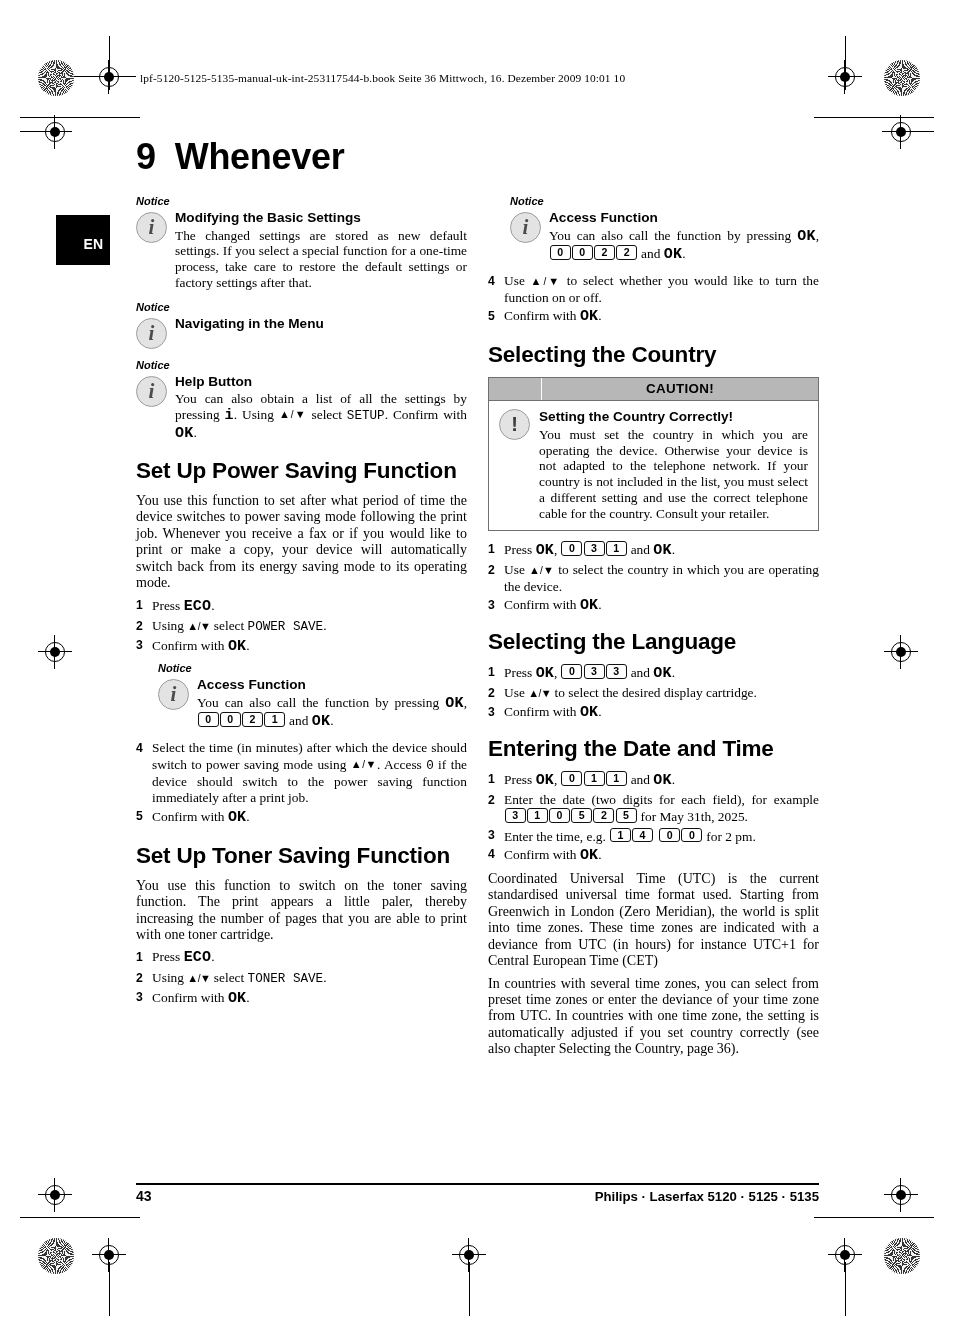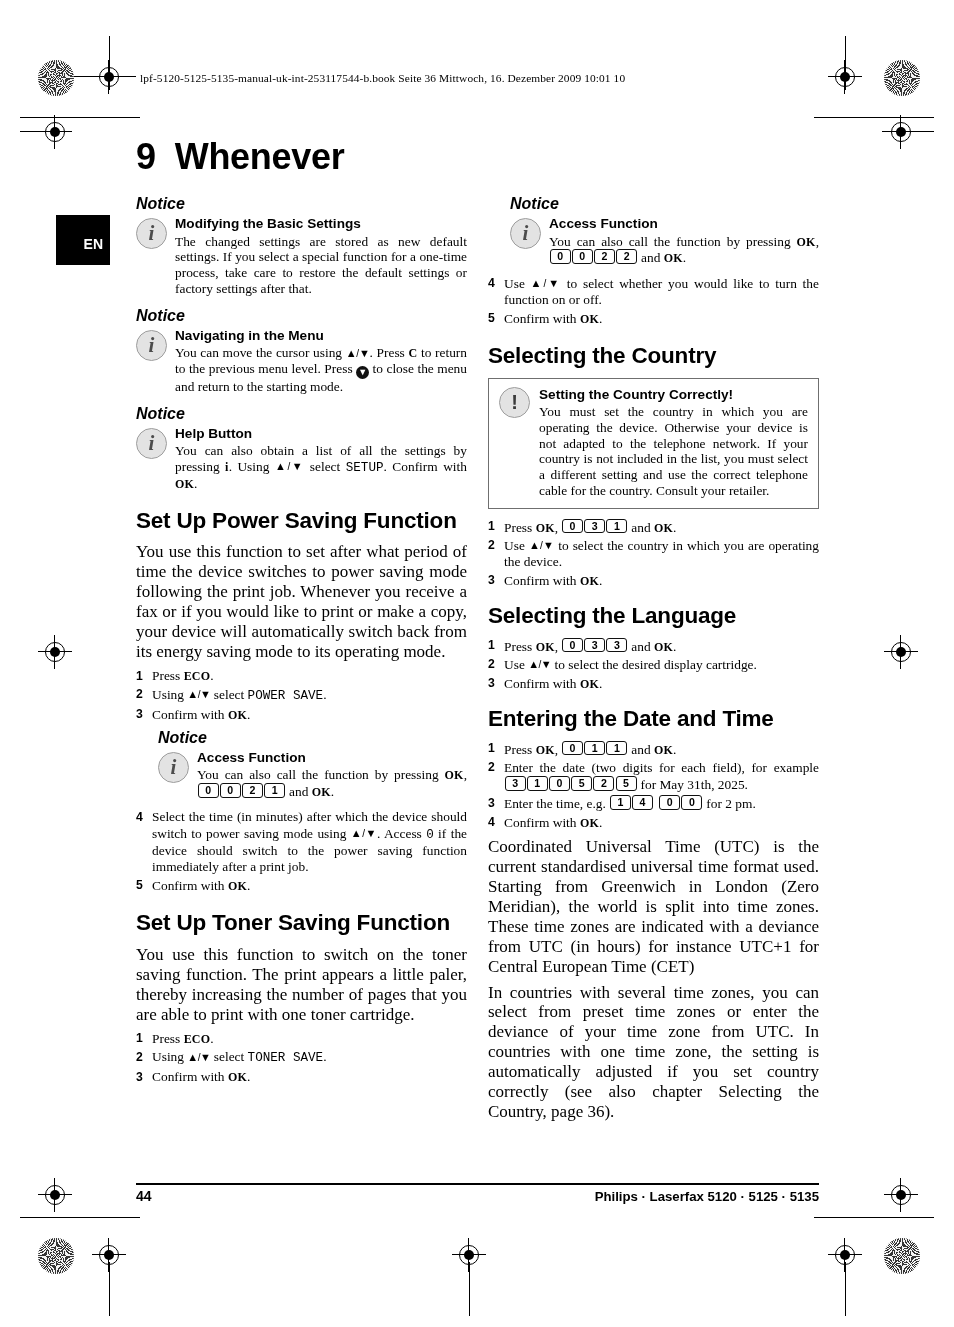--- a/index.html
+++ b/index.html
@@ -45,27 +45,27 @@
   .col{position:absolute;top:193px;width:331px;}
   .col.left{left:136px;}
   .col.right{left:488px;}
 
   h2.sect{
     font-family:"Liberation Sans",sans-serif;font-weight:bold;
     font-size:22.5px;line-height:1.19;margin:16px 0 8px 0;letter-spacing:-.2px;
   }
   h2.sect.tight{margin-top:14px;}
   p.body{
-    font-size:17px;line-height:1.175;text-align:justify;margin:0 0 6px 0;
+    font-size:14px;line-height:1.175;text-align:justify;margin:0 0 6px 0;
     -webkit-hyphens:auto;hyphens:auto;
   }
   
   .notice{margin:2px 0 10px 0;}
   .notice-lbl{font-family:"Liberation Sans",sans-serif;font-weight:bold;
-    font-style:italic;font-size:16px;margin-bottom:3px;}
+    font-style:italic;font-size:11px;margin-bottom:3px;}
   .notice-body{display:flex;gap:8px;}
   .icon-i{flex:0 0 auto;width:31px;height:31px;border-radius:50%;
     background:#e3e3e3;border:1.6px solid #9d9d9d;box-sizing:border-box;
     display:flex;align-items:center;justify-content:center;
     font-family:"Liberation Serif",serif;font-style:italic;font-weight:bold;
     font-size:21px;color:#4c4c4c;margin-top:2px;}
   .icon-warn{flex:0 0 auto;width:31px;height:31px;border-radius:50%;
     background:#e3e3e3;border:1.6px solid #9d9d9d;box-sizing:border-box;
     display:flex;align-items:center;justify-content:center;
     font-family:"Liberation Sans",sans-serif;font-weight:bold;
@@ -77,21 +77,21 @@
 
   
   ol.steps{list-style:none;margin:3px 0 6px 0;padding:0;}
   ol.steps li{display:flex;font-size:13.4px;line-height:1.21;margin-bottom:2.5px;
     text-align:justify;}
   ol.steps li .n{flex:0 0 16px;font-family:"Liberation Sans",sans-serif;
     font-weight:bold;font-size:12.2px;padding-top:.5px;}
   ol.steps li .t{flex:1 1 auto;}
 
   
-  .k{font-family:Liberation Serif, serif;font-weight:bold;font-size:12px;
+  .k{font-family:Liberation Mono, monospace;font-weight:bold;font-size:15px;
     letter-spacing:.2px;}
   .mono{font-family:"Liberation Mono",monospace;font-size:12.6px;letter-spacing:0px;}
   .keybox{display:inline-block;border:1.3px solid #111;border-radius:3px;
     min-width:13px;padding:0 3px;margin:0 .6px;text-align:center;
     font-family:"Liberation Sans",sans-serif;font-weight:bold;font-size:10.6px;
     line-height:12.5px;vertical-align:1.5px;background:#fff;}
   .keygrp{white-space:nowrap;}
   .keygrp.gap{margin-left:5px;}
   .arrows{font-family:"Liberation Sans",sans-serif;font-size:10px;letter-spacing:-.5px;
     vertical-align:.5px;}
@@ -207,21 +207,20 @@
         </div>
       </div>
     </div>
 
     <div class="notice">
       <div class="notice-lbl">Notice</div>
       <div class="notice-body">
         <div class="icon-i">i</div>
         <div class="notice-txt">
           <div class="notice-ttl">Navigating in the Menu</div>
-          <p class="notice-p"><span>You can move the cursor using </span><span class="arrows"><b>▲</b>/<b>▼</b></span><span>. Press </span><span class="k">C</span><span> to return to the previous menu level. Press </span><span class="glyph-stop">▼</span><span> to close the menu and return to the starting mode.</span></p>
         </div>
       </div>
     </div>
 
     <div class="notice">
       <div class="notice-lbl">Notice</div>
       <div class="notice-body">
         <div class="icon-i">i</div>
         <div class="notice-txt">
           <div class="notice-ttl">Help Button</div>
@@ -307,20 +306,24 @@
         </li>
       <li>
           <span class="n">5</span>
           <span class="t"><span>Confirm with </span><span class="k">OK</span><span>.</span></span>
         </li>
     </ol>
 
     <h2 class="sect">Selecting the Country</h2>
 
     <div class="caution">
+      <div class="caution-hd">
+        <div class="cell-a"></div>
+        <div class="cell-b">CAUTION!</div>
+      </div>
       <div class="caution-bd">
         <div class="icon-warn">!</div>
         <div class="notice-txt">
           <div class="notice-ttl">Setting the Country Correctly!</div>
           <p class="notice-p">You must set the country in which you are operating the device. Otherwise your device is not adapted to the telephone network. If your country is not included in the list, you must select a different setting and use the correct telephone cable for the country. Consult your retailer.</p>
         </div>
       </div>
     </div>
 
     <ol class="steps">
@@ -372,16 +375,16 @@
           <span class="n">4</span>
           <span class="t"><span>Confirm with </span><span class="k">OK</span><span>.</span></span>
         </li>
     </ol>
 
     <p class="body">Coordinated Universal Time (UTC) is the current standardised universal time format used.  Starting from Greenwich in London (Zero Meridian), the world is split into time zones. These time zones are indicated with a deviance from UTC (in hours) for instance UTC+1 for Central European Time (CET)</p>
     <p class="body">In countries with several time zones, you can select from preset time zones or enter the deviance of your time zone from UTC. In countries with one time zone, the setting is automatically adjusted if you set country correctly (see also chapter Selecting the Country, page 36).</p>
   </div>
 
   <div class="footrule"></div>
-  <div class="pageno">44</div>
+  <div class="pageno">43</div>
   <div class="footright">Philips · Laserfax 5120 · 5125 · 5135</div>
 
 </div>
 
 </body></html>

